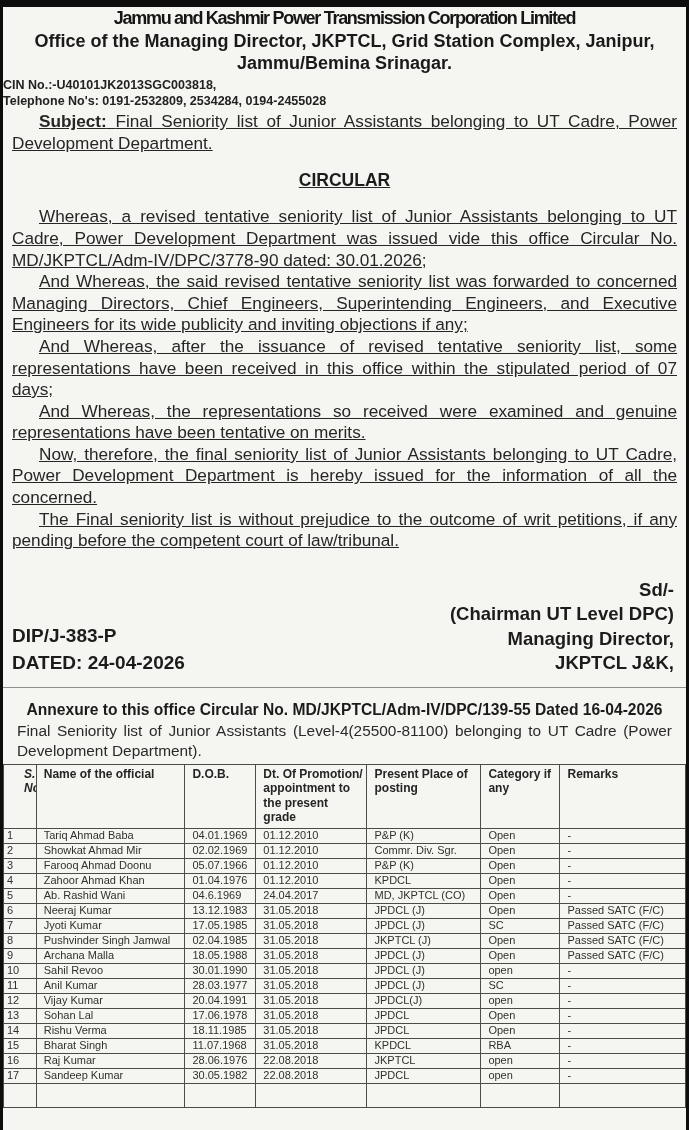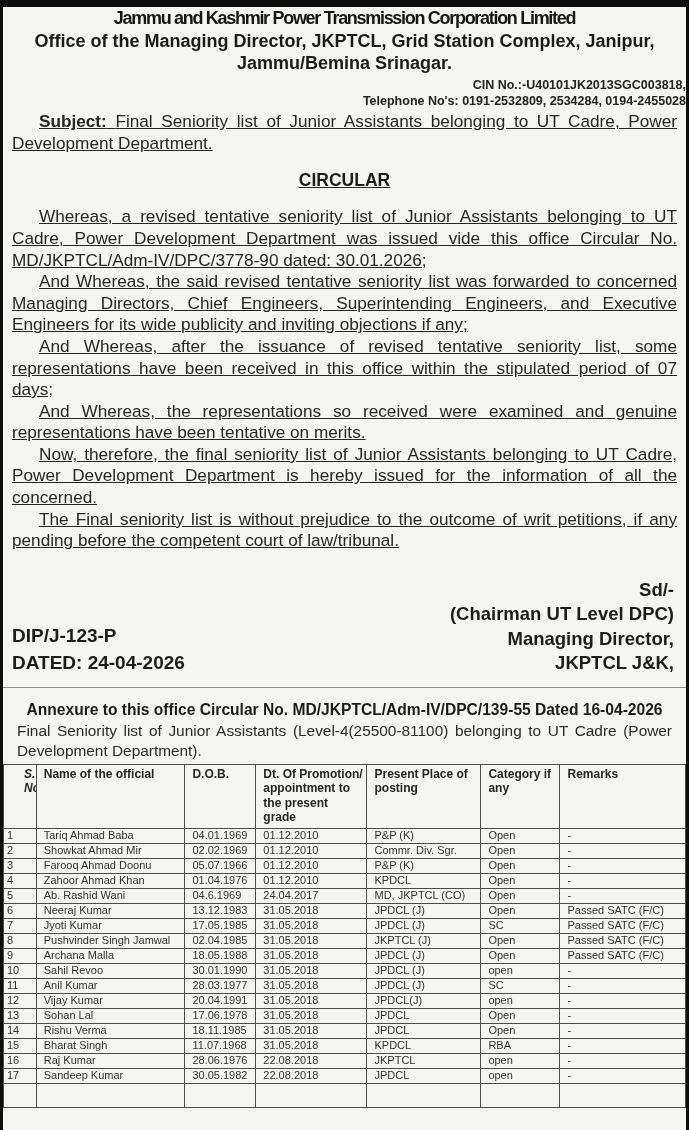--- a/index.html
+++ b/index.html
@@ -26,26 +26,25 @@
   }
   .office-line {
     margin: 2px 22px 0;
     text-align: center;
     font-size: 18px;
     font-weight: bold;
     line-height: 1.22;
     color: #1a1a1a;
   }
   .cin-line, .tel-line {
-    text-align: right;
+    text-align: left;
     font-size: 12.5px;
     font-weight: bold;
     line-height: 1.25;
     color: #222;
-    margin-left: 48px;
   }
   .cin-line { margin-top: 3px; }
   .doc-body {
     padding: 2px 9px 0;
     font-size: 17.2px;
     line-height: 21.6px;
     text-align: justify;
     color: #262626;
     text-decoration: underline;
   }
@@ -146,21 +145,21 @@
   <p>Whereas, a revised tentative seniority list of Junior Assistants belonging to UT Cadre, Power Development Department was issued vide this office Circular No. MD/JKPTCL/Adm-IV/DPC/3778-90 dated: 30.01.2026;</p>
   <p>And Whereas, the said revised tentative seniority list was forwarded to concerned Managing Directors, Chief Engineers, Superintending Engineers, and Executive Engineers for its wide publicity and inviting objections if any;</p>
   <p>And Whereas, after the issuance of revised tentative seniority list, some representations have been received in this office within the stipulated period of 07 days;</p>
   <p>And Whereas, the representations so received were examined and genuine representations have been tentative on merits.</p>
   <p>Now, therefore, the final seniority list of Junior Assistants belonging to UT Cadre, Power Development Department is hereby issued for the information of all the concerned.</p>
   <p>The Final seniority list is without prejudice to the outcome of writ petitions, if any pending before the competent court of law/tribunal.</p>
 </div>
 
 <div class="signature-block">
   <div class="sig-left">
-    <div>DIP/J-123-P</div>
+    <div>DIP/J-383-P</div>
     <div>DATED: 24-04-2026</div>
   </div>
   <div class="sig-right">
     <div>Sd/-</div>
     <div>(Chairman UT Level DPC)</div>
     <div>Managing Director,</div>
     <div>JKPTCL J&amp;K,</div>
   </div>
 </div>
 

